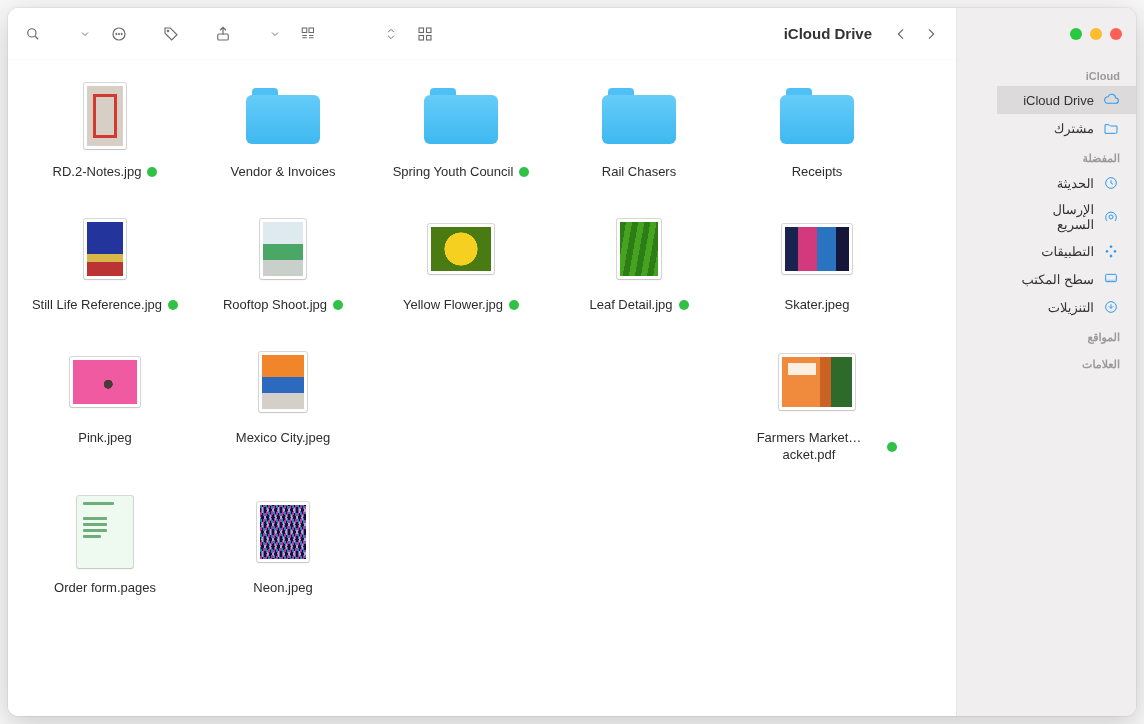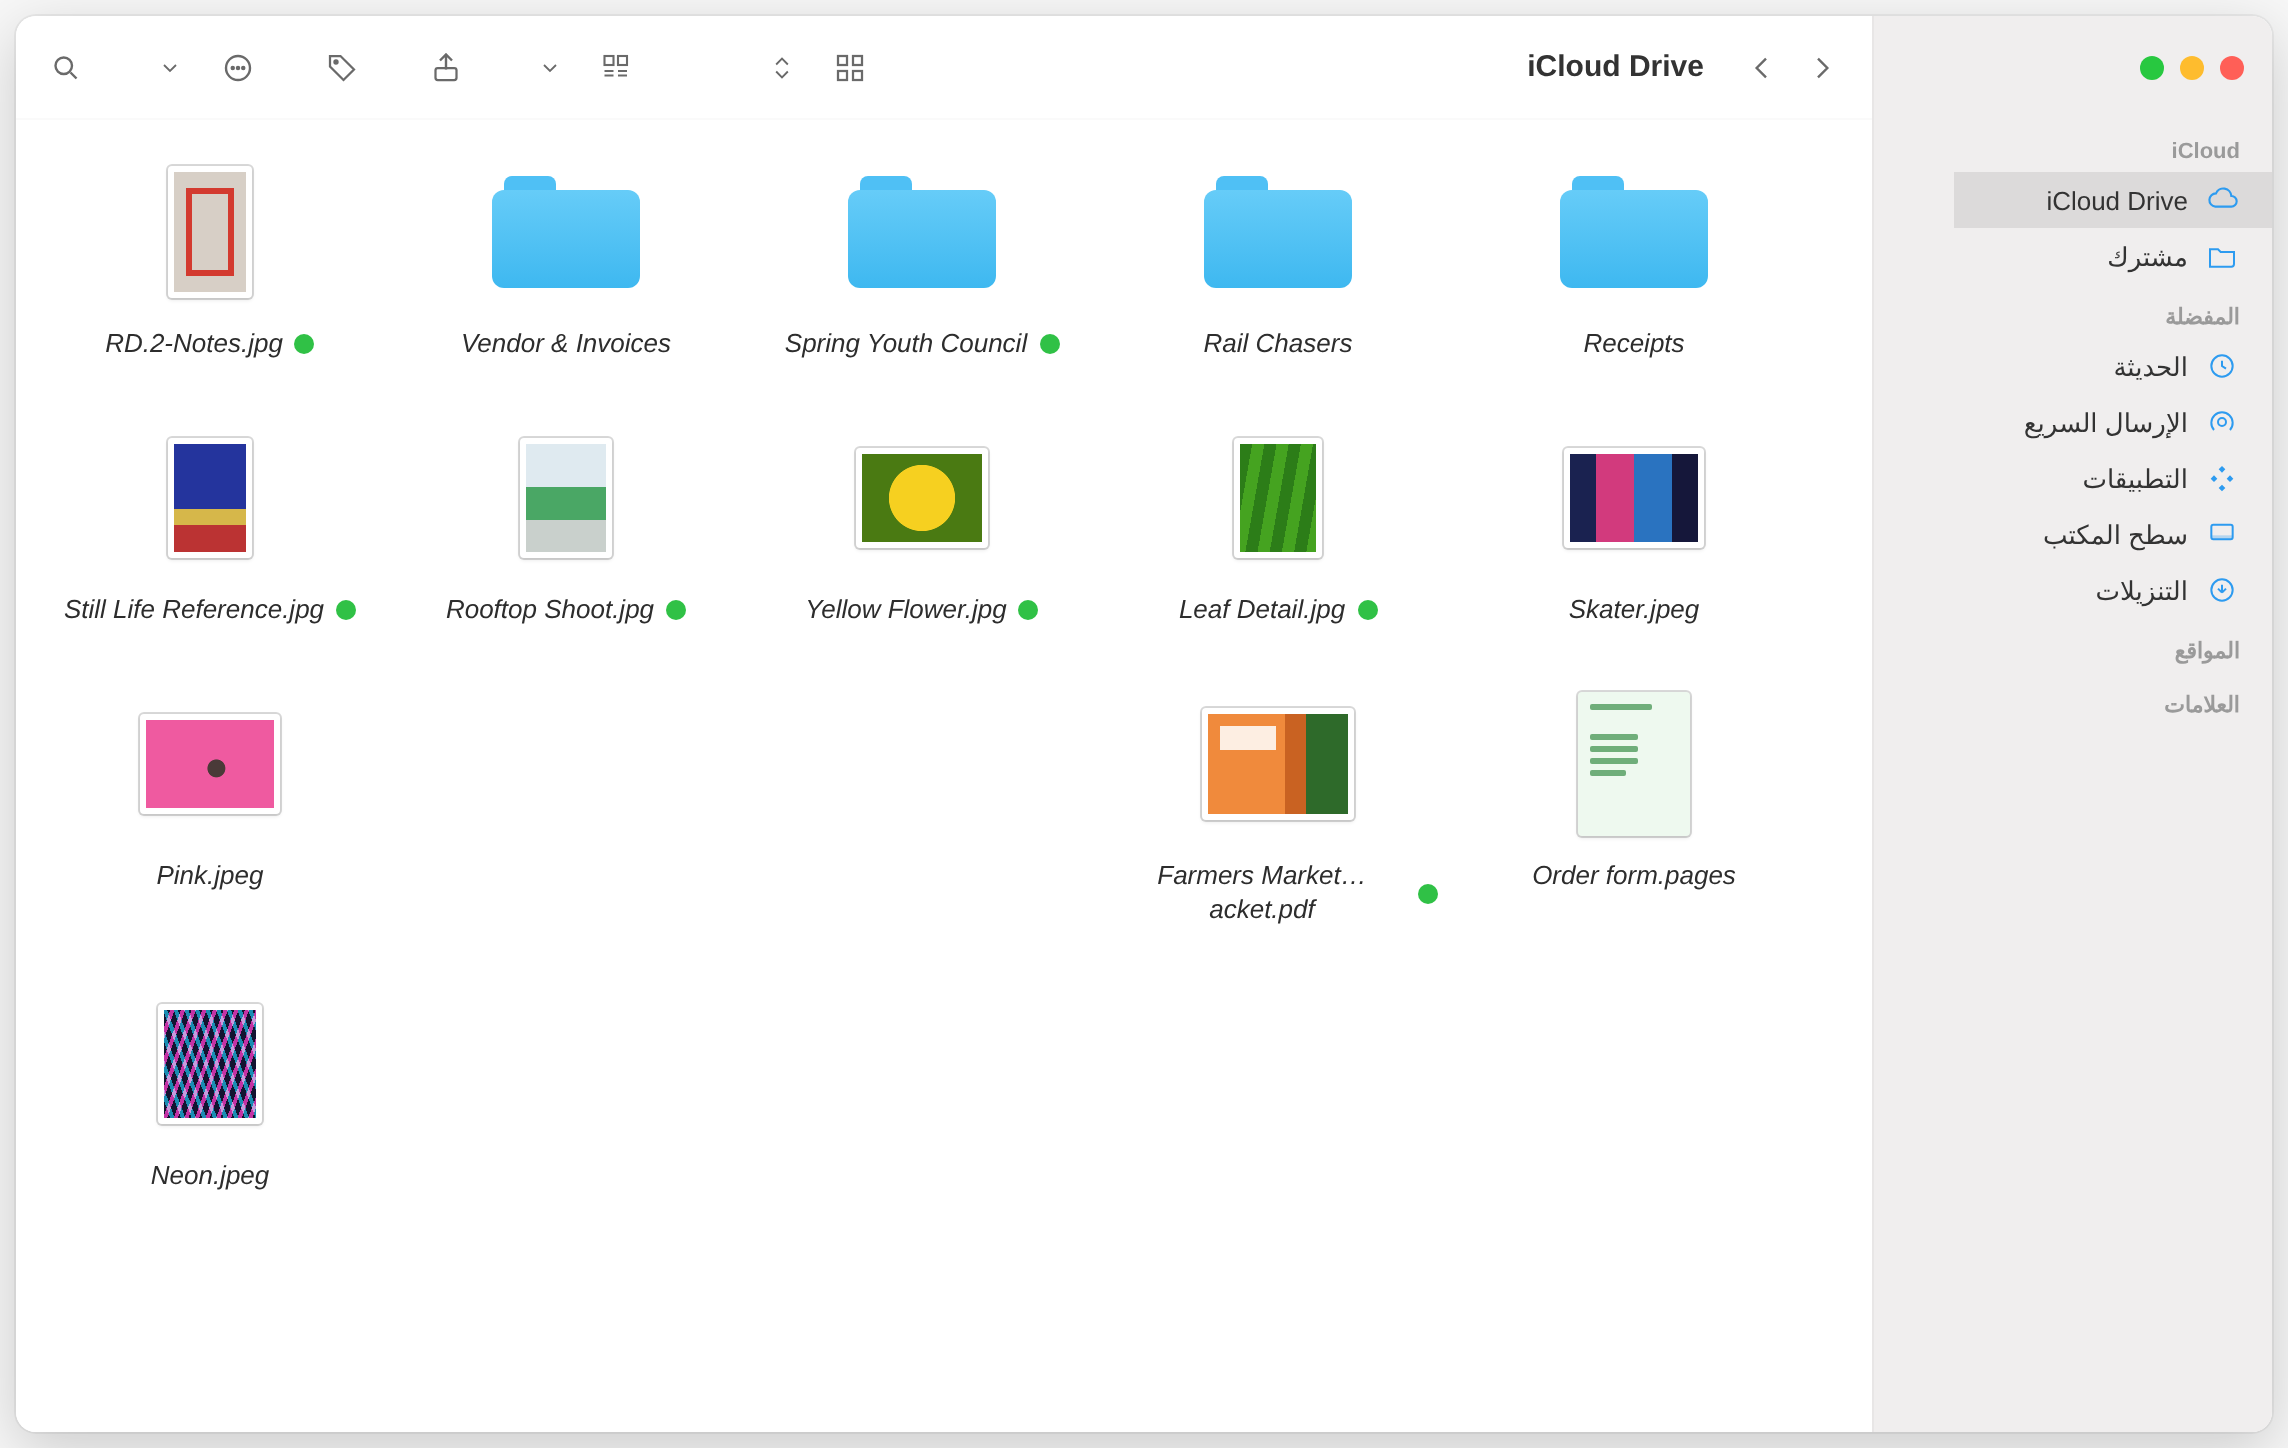--- a/index.html
+++ b/index.html
@@ -18,21 +18,21 @@
     border-radius: 10px;
     overflow: hidden;
     box-shadow: 0 8px 30px rgba(0,0,0,0.18), 0 0 0 1px rgba(0,0,0,0.05);
     display: flex;
     flex-direction: row-reverse; 
     position: relative;
   }
 
   
   .sidebar {
-    width: 200px;
+    width: 180px;
     background: #f0eeee;
     border-left: 1px solid rgba(0,0,0,0.03);
     display: flex;
     flex-direction: column;
     font-size: 13px;
     text-align: right;
     direction: rtl;
     padding-left: 40px;
   }
   .sidebar-top {
@@ -104,21 +104,20 @@
   .tb-sep { width: 10px; }
   .tb-spacer { flex: 1; }
   .title { font-weight: 600; font-size: 15px; color: #333; }
   .nav-chevrons { display: flex; gap: 4px; margin-left: 8px; }
 
   
   .content {
     flex: 1;
     overflow: auto;
     padding: 16px 8px 20px 8px;
-    font-style: italic;
   }
   .grid {
     display: grid;
     grid-template-columns: repeat(5, 178px);
     justify-content: start;
     row-gap: 28px;
   }
   .cell {
     display: flex;
     flex-direction: column;
@@ -536,20 +535,30 @@
           <div class="cell">
             <div class="thumb-wrap">
               <div class="photo art-pink">
                 <div class="img"></div>
               </div>
             </div>
             <div class="caption">
               <span class="name">Pink.jpeg</span>
             </div>
           </div>
+          <div class="cell">
+            <div class="thumb-wrap">
+              <div class="photo art-mexico">
+                <div class="img"></div>
+              </div>
+            </div>
+            <div class="caption">
+              <span class="name">Mexico City.jpeg</span>
+            </div>
+          </div>
           <div class="cell"></div>
           <div class="cell"></div>
           <div class="cell">
             <div class="thumb-wrap">
               <div class="photo art-farmers">
                 <div class="img"></div>
               </div>
             </div>
             <div class="caption">
               <span class="name">Farmers Market…acket.pdf</span>

